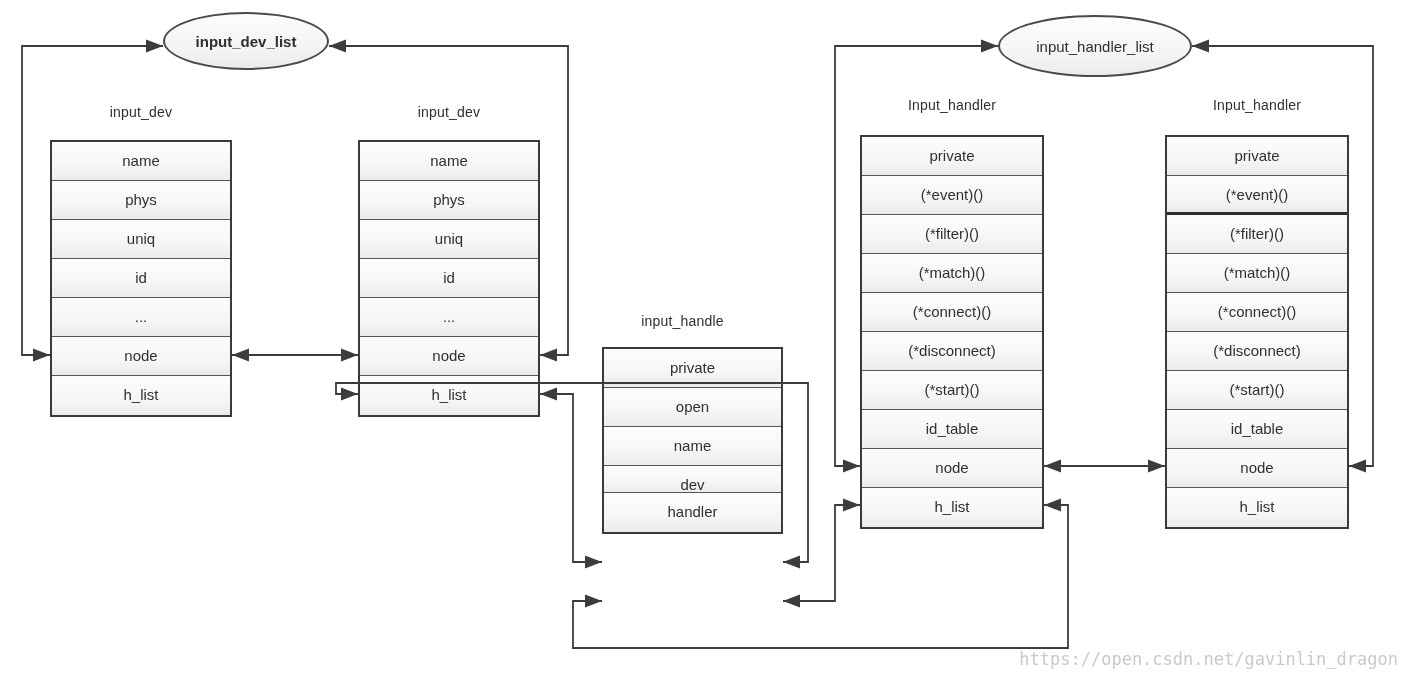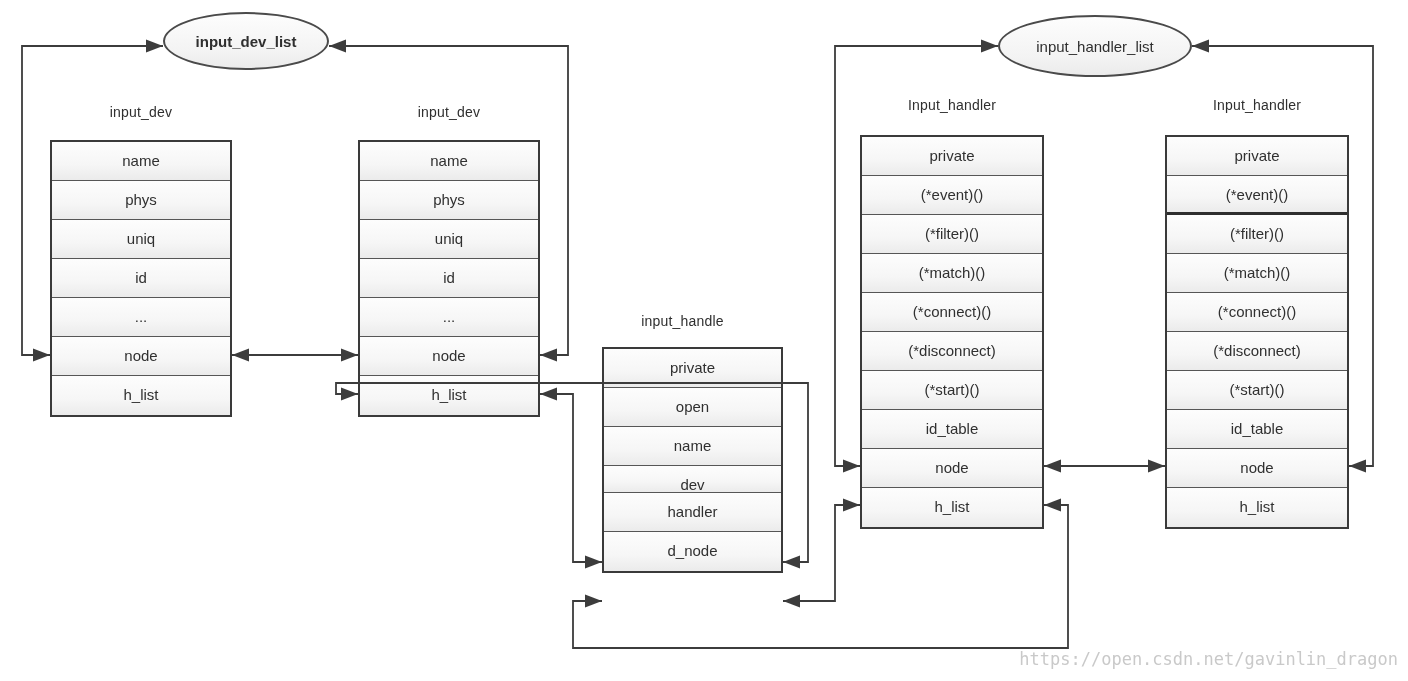--- a/index.html
+++ b/index.html
@@ -134,21 +134,20 @@
         <div class="struct-row" style="height: 39px; line-height: 37px;">node</div>
         <div class="struct-row" style="height: 39px; line-height: 37px;">h_list</div>
       </div>
       <div class="struct-title" style="left: 592px; top: 310px; width: 181px;">input_handle</div>
       <div class="struct-table" style="left: 602px; top: 347px; width: 181px;">
         <div class="struct-row" style="height: 39px; line-height: 37px;">private</div>
         <div class="struct-row" style="height: 39px; line-height: 37px;">open</div>
         <div class="struct-row" style="height: 39px; line-height: 37px;">name</div>
         <div class="struct-row" style="height: 27px; line-height: 37px;">dev</div>
         <div class="struct-row" style="height: 39px; line-height: 37px;">handler</div>
-        <div class="struct-row" style="height: 39px; line-height: 37px;">d_node</div>
       </div>
       <div class="struct-title" style="left: 860px; top: 94px; width: 184px;">Input_handler</div>
       <div class="struct-table" style="left: 860px; top: 135px; width: 184px;">
         <div class="struct-row" style="height: 39px; line-height: 37px;">private</div>
         <div class="struct-row" style="height: 39px; line-height: 37px;">(*event)()</div>
         <div class="struct-row" style="height: 39px; line-height: 37px;">(*filter)()</div>
         <div class="struct-row" style="height: 39px; line-height: 37px;">(*match)()</div>
         <div class="struct-row" style="height: 39px; line-height: 37px;">(*connect)()</div>
         <div class="struct-row" style="height: 39px; line-height: 37px;">(*disconnect)</div>
         <div class="struct-row" style="height: 39px; line-height: 37px;">(*start)()</div>

